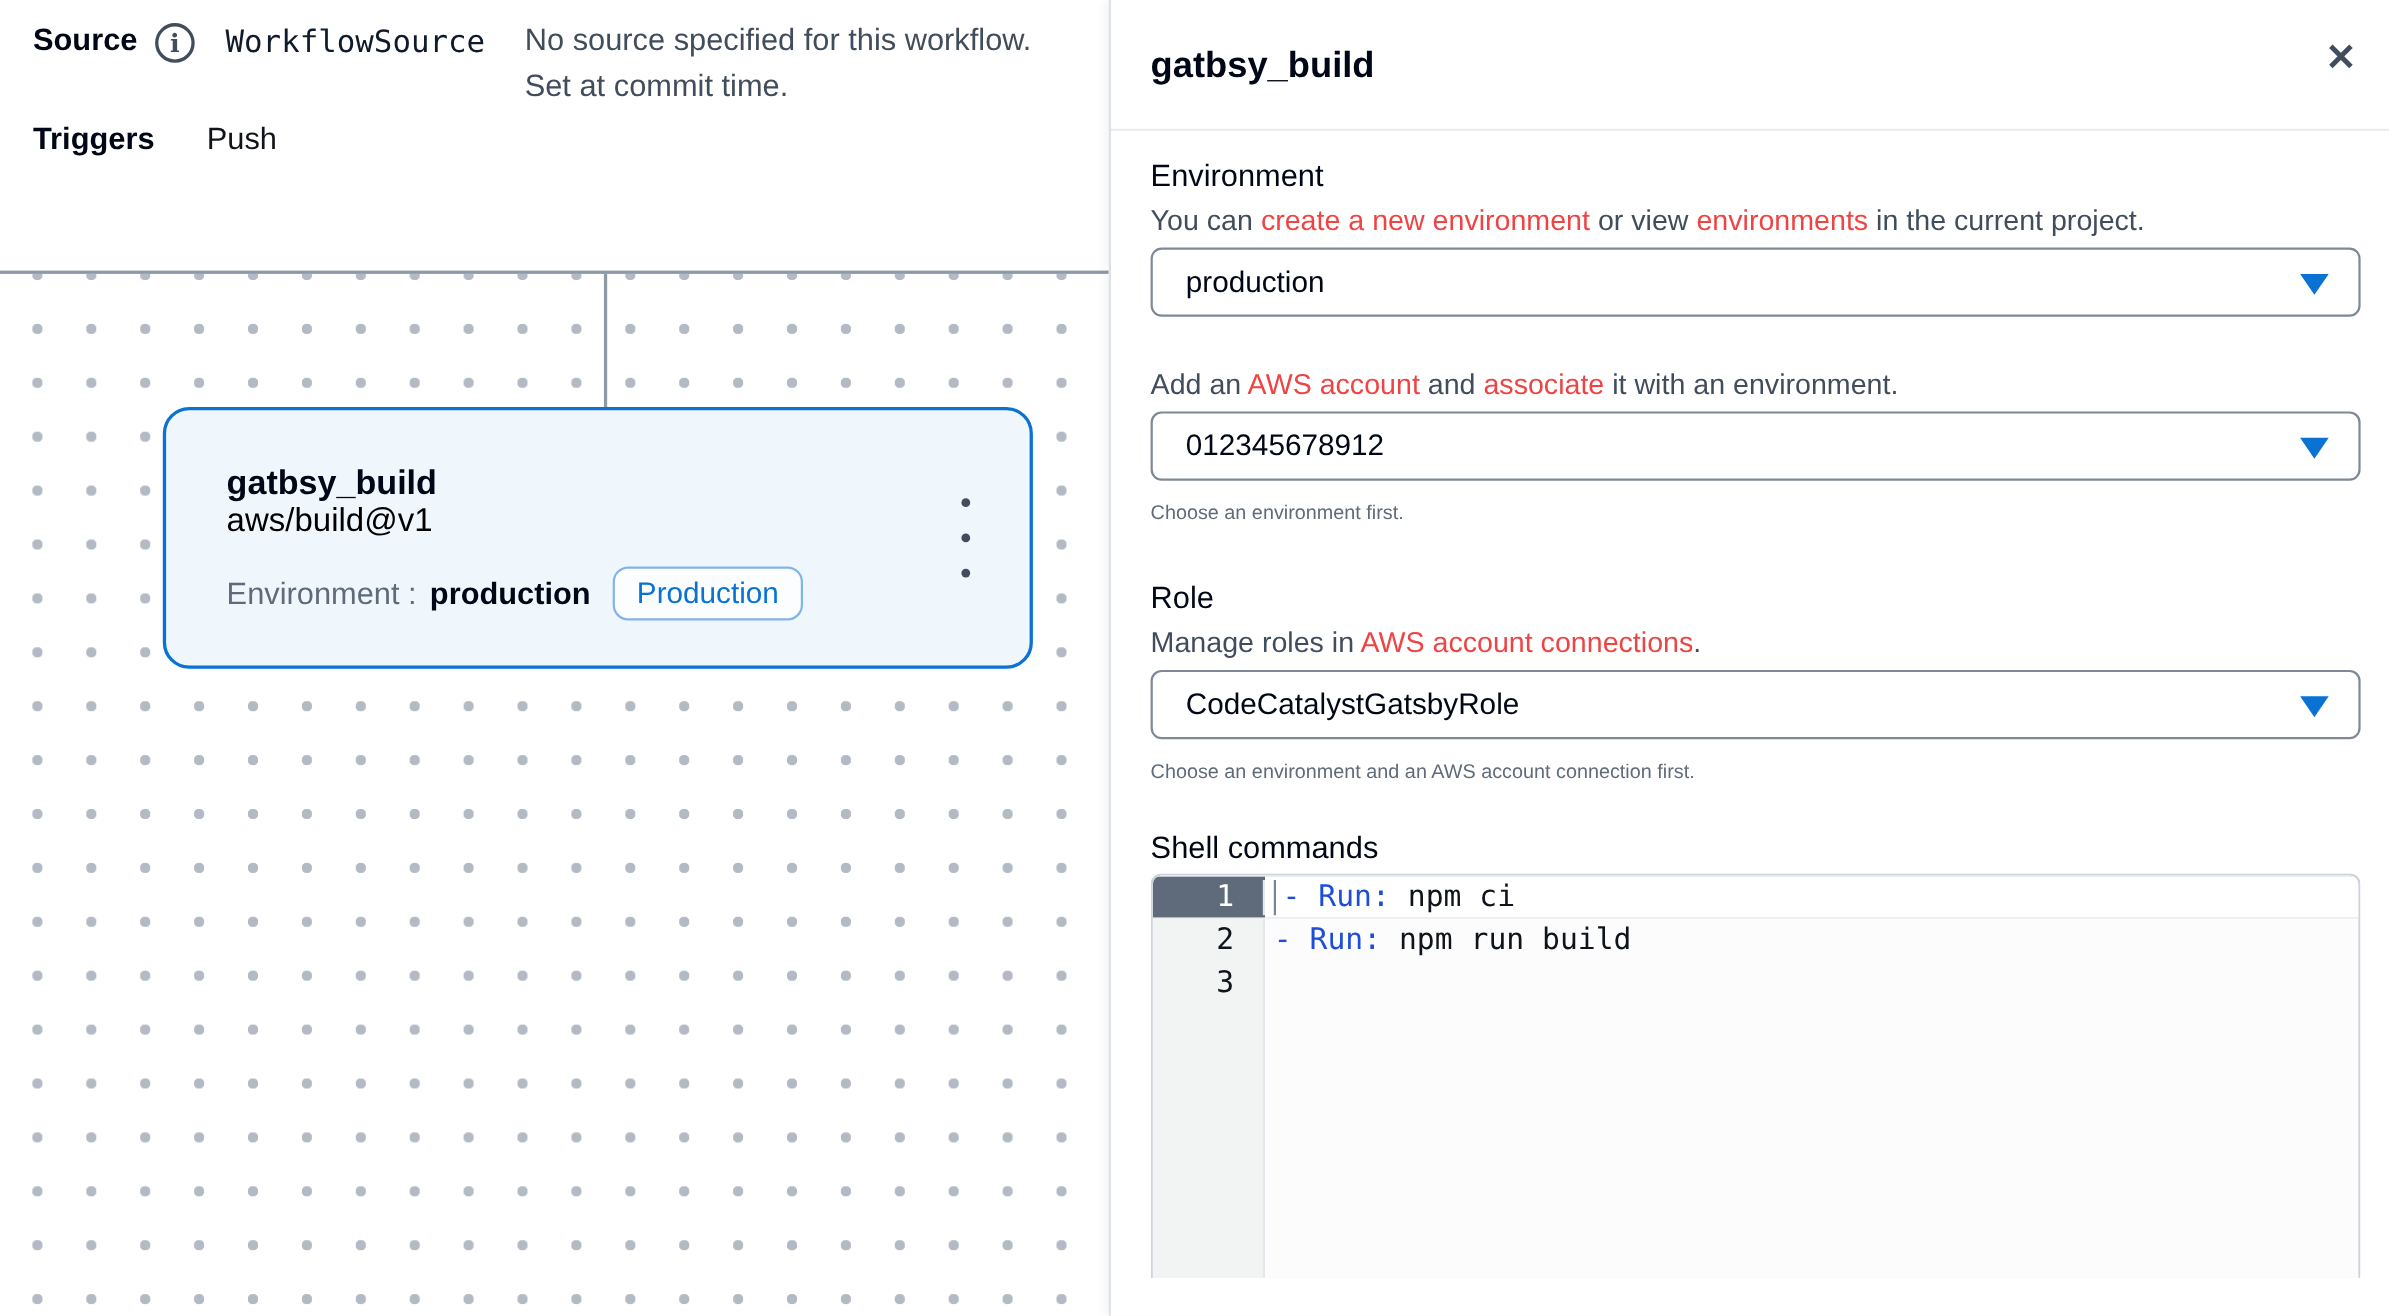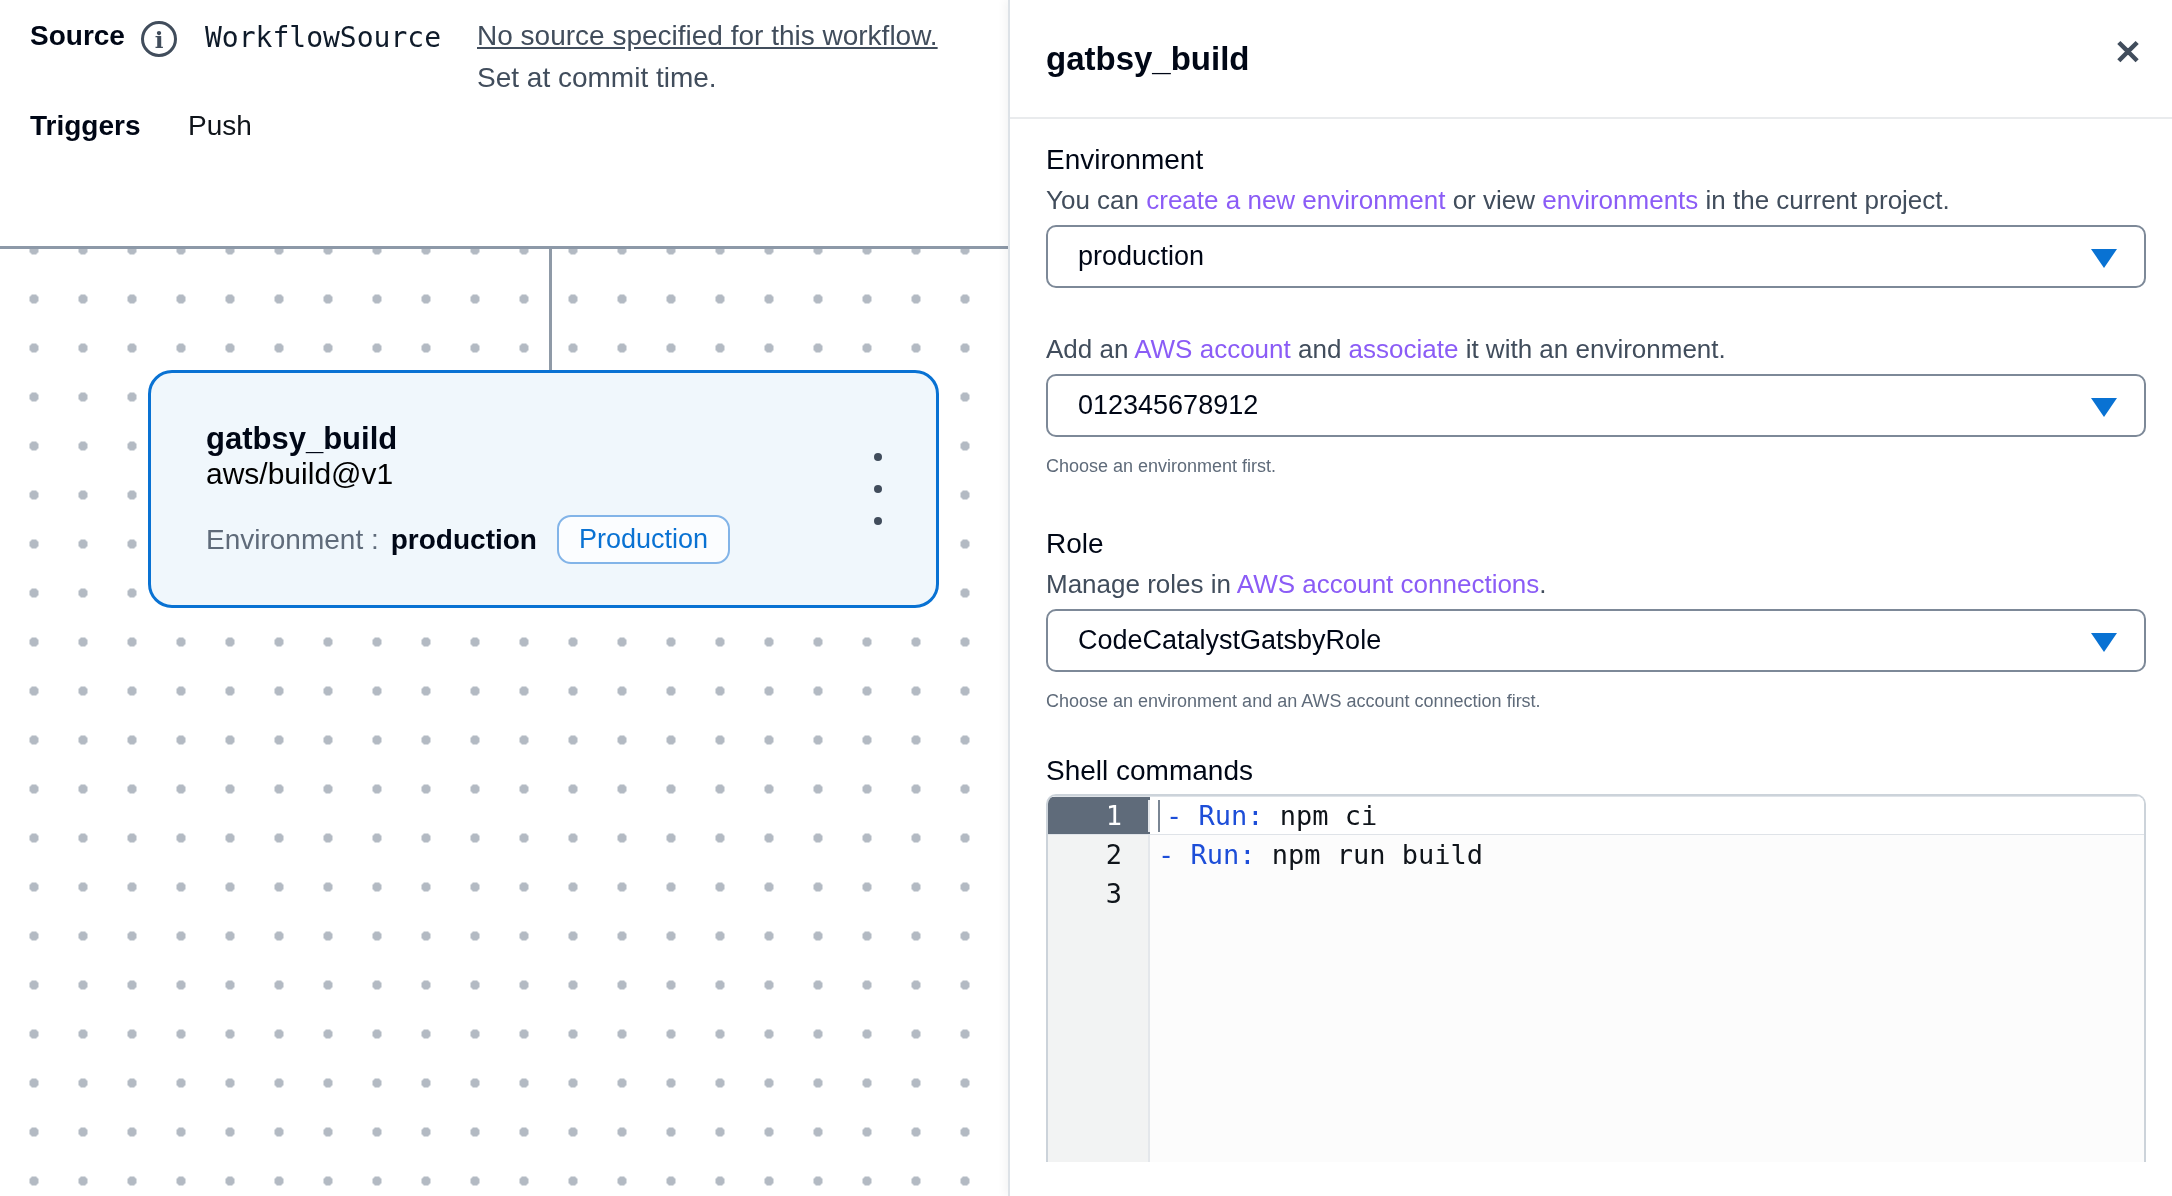--- a/index.html
+++ b/index.html
@@ -96,21 +96,21 @@
   .close-btn {
     position: absolute; right: 22px; top: 30px;
     width: 44px; height: 44px;
     display: flex; align-items: center; justify-content: center;
     font-size: 34px; font-weight: bold; color: #414d5c;
     cursor: pointer;
   }
   .panel-body { padding: 24px 28px 0 36px; }
   .section-heading { font-size: 28px; line-height: 34px; font-weight: normal; color: #000716; }
   .section-desc { margin-top: 6px; font-size: 26px; line-height: 34px; color: #414d5c; }
-  .link { color: #8b5cf6; cursor: pointer; }
+  .link { color: #ef4444; cursor: pointer; }
   .select-box {
     position: relative; margin-top: 8px;
     width: 1100px; height: 63px;
     border: 2.5px solid #7d8998; border-radius: 10px;
     background: #ffffff;
     display: flex; align-items: center;
     padding: 0 70px 0 30px;
     font-size: 27px; color: #000716;
     cursor: pointer;
   }
@@ -160,21 +160,21 @@
   .cursor-bar { display: inline-block; width: 2px; height: 32px; background: #7a8694; margin-right: 6px; }
 </style>
 </head>
 <body>
 
 <div class="canvas-pane">
 
   <div class="src-row lbl-bold" style="left:30px; top:20px;">Source</div>
   <div class="info-icon">i</div>
   <div class="src-row mono" style="left:205px; top:21px;">WorkflowSource</div>
-  <div class="src-row note-text" style="left:477px; top:20px;text-decoration:underline;">No source specified for this workflow.</div>
+  <div class="src-row note-text" style="left:477px; top:20px;">No source specified for this workflow.</div>
   <div class="src-row note-text" style="left:477px; top:62px;">Set at commit time.</div>
 
   <div class="src-row lbl-bold" style="left:30px; top:110px;">Triggers</div>
   <div class="src-row" style="left:188px; top:110px; color:#0f141a;">Push</div>
 
   <div class="canvas-rule"></div>
   <div class="dot-grid"></div>
   <div class="connector"></div>
 
   <div class="node-card">

